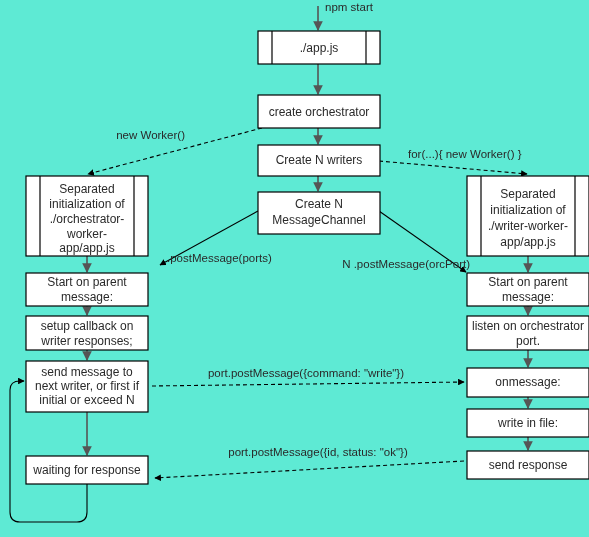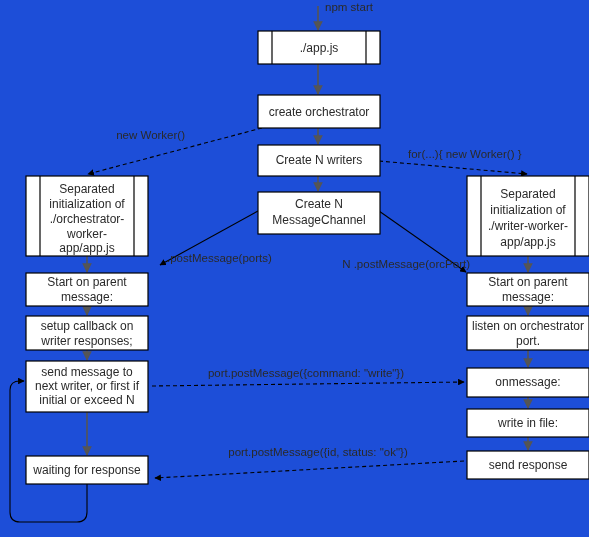--- a/index.html
+++ b/index.html
@@ -4,21 +4,21 @@
 <style>
   html, body {
     margin: 0;
     padding: 0;
     background: #ffffff;
   }
   #diagram-root {
     position: relative;
     width: 589px;
     height: 537px;
-    background: #1d4ed8;
+    background: #5eead4;
     font-family: "Liberation Sans", sans-serif;
     overflow: hidden;
     text-align: right;
   }
   svg.flow {
     position: absolute;
     top: 0;
     left: 0;
     width: 589px;
     height: 537px;

